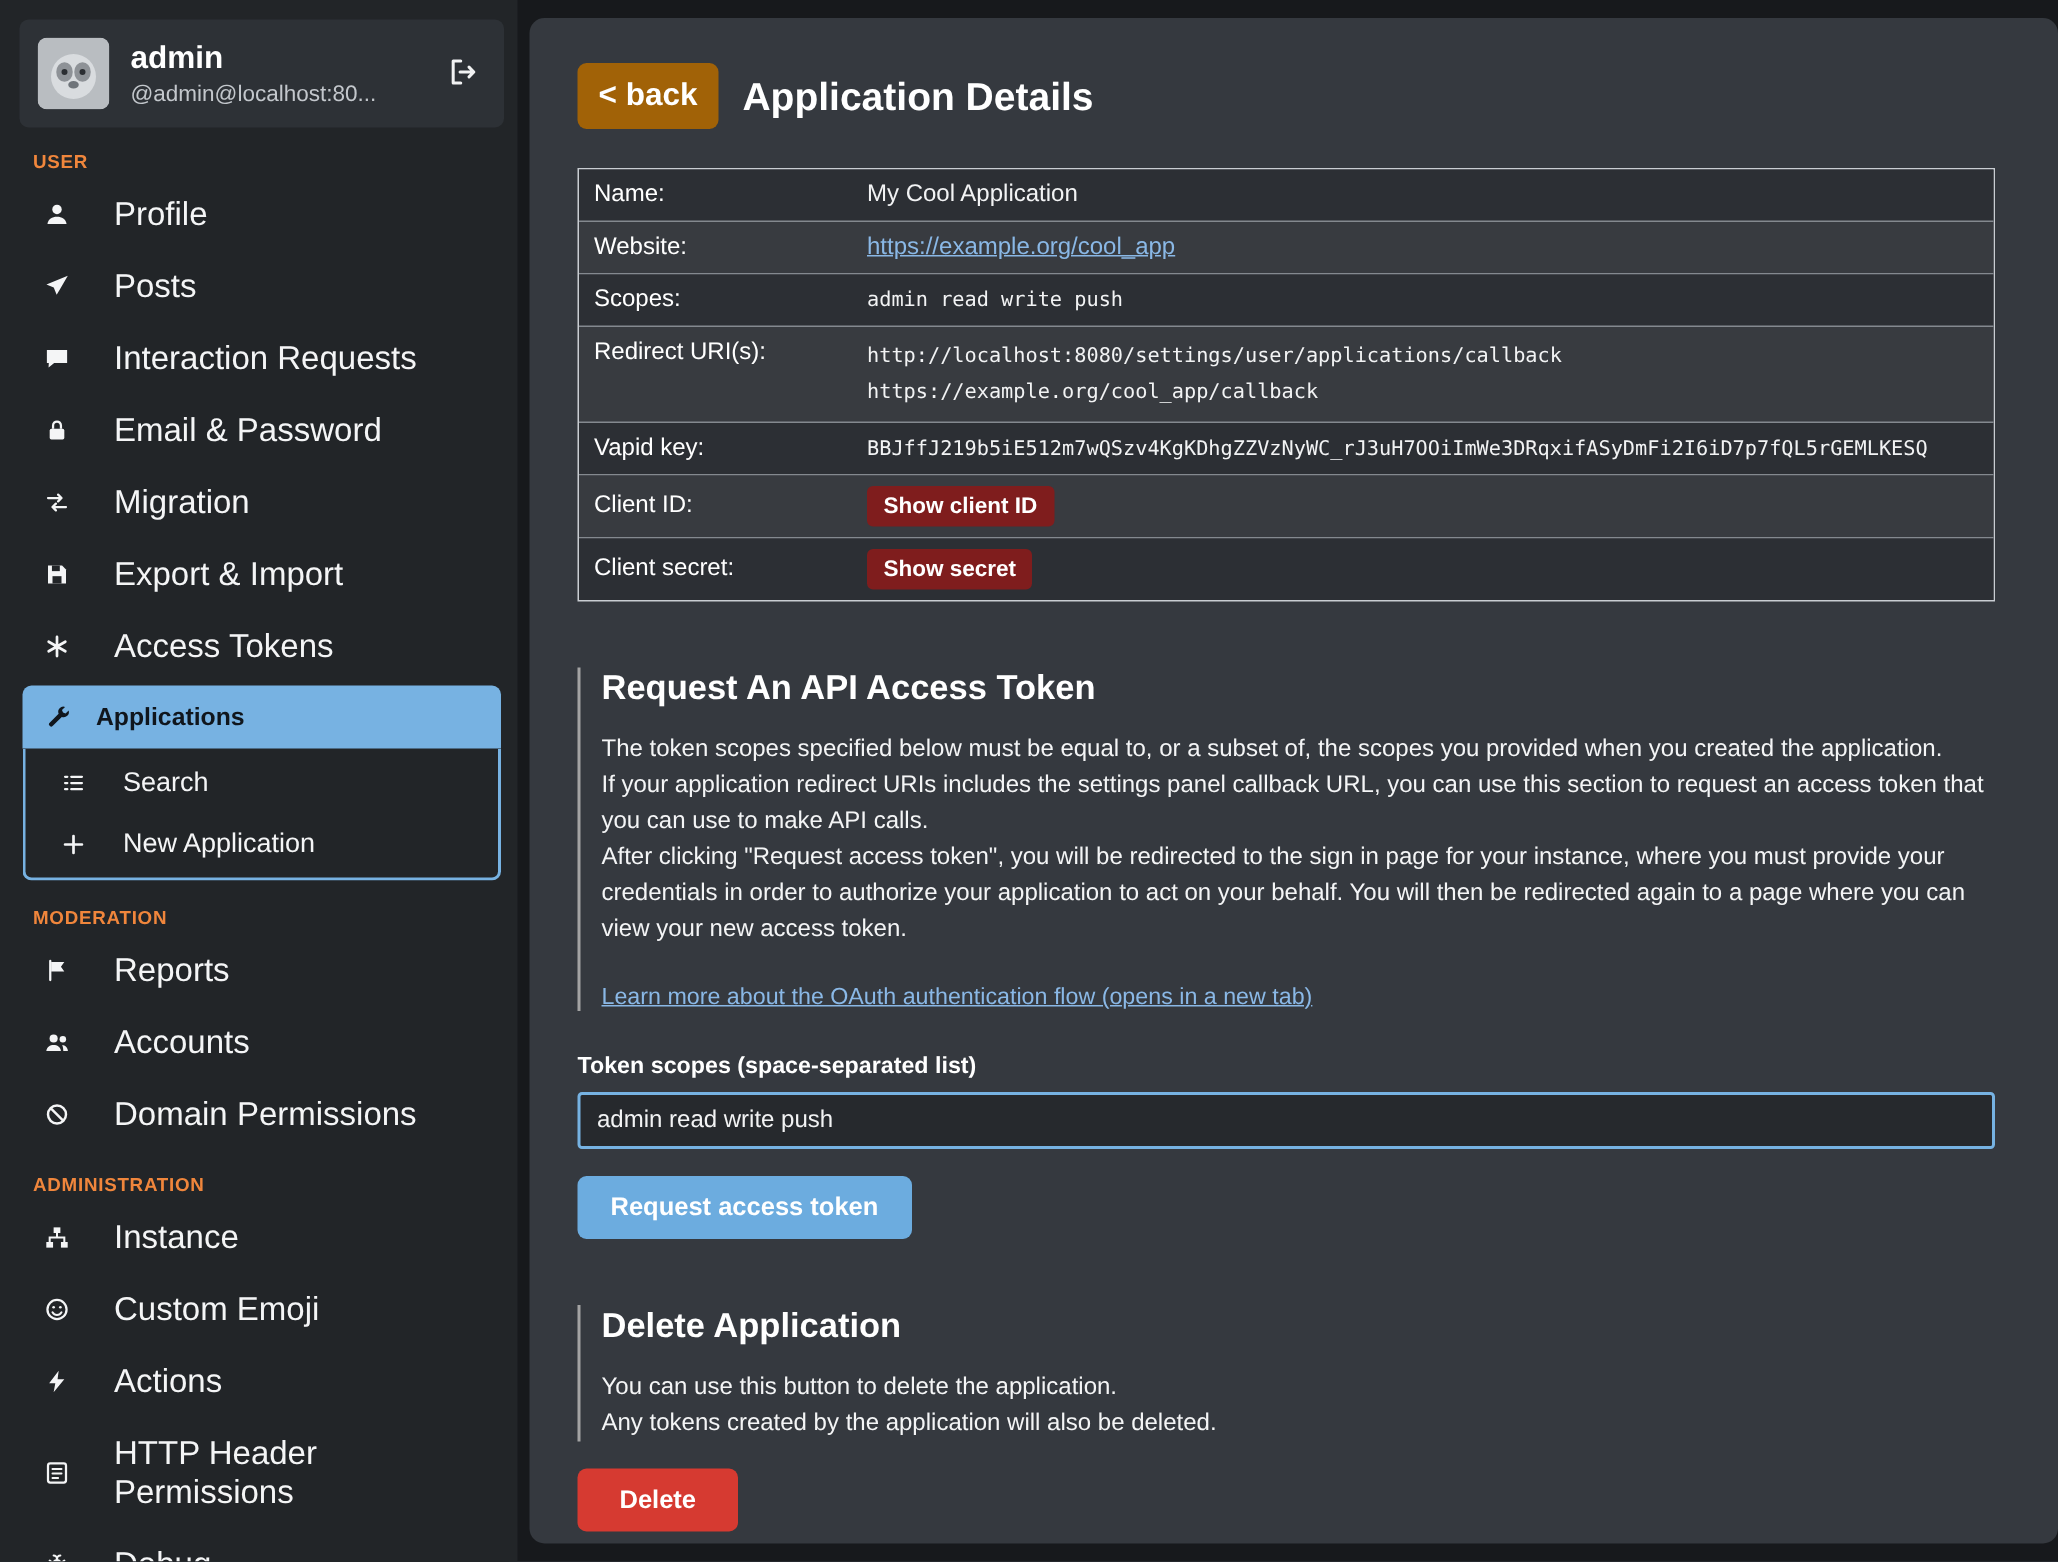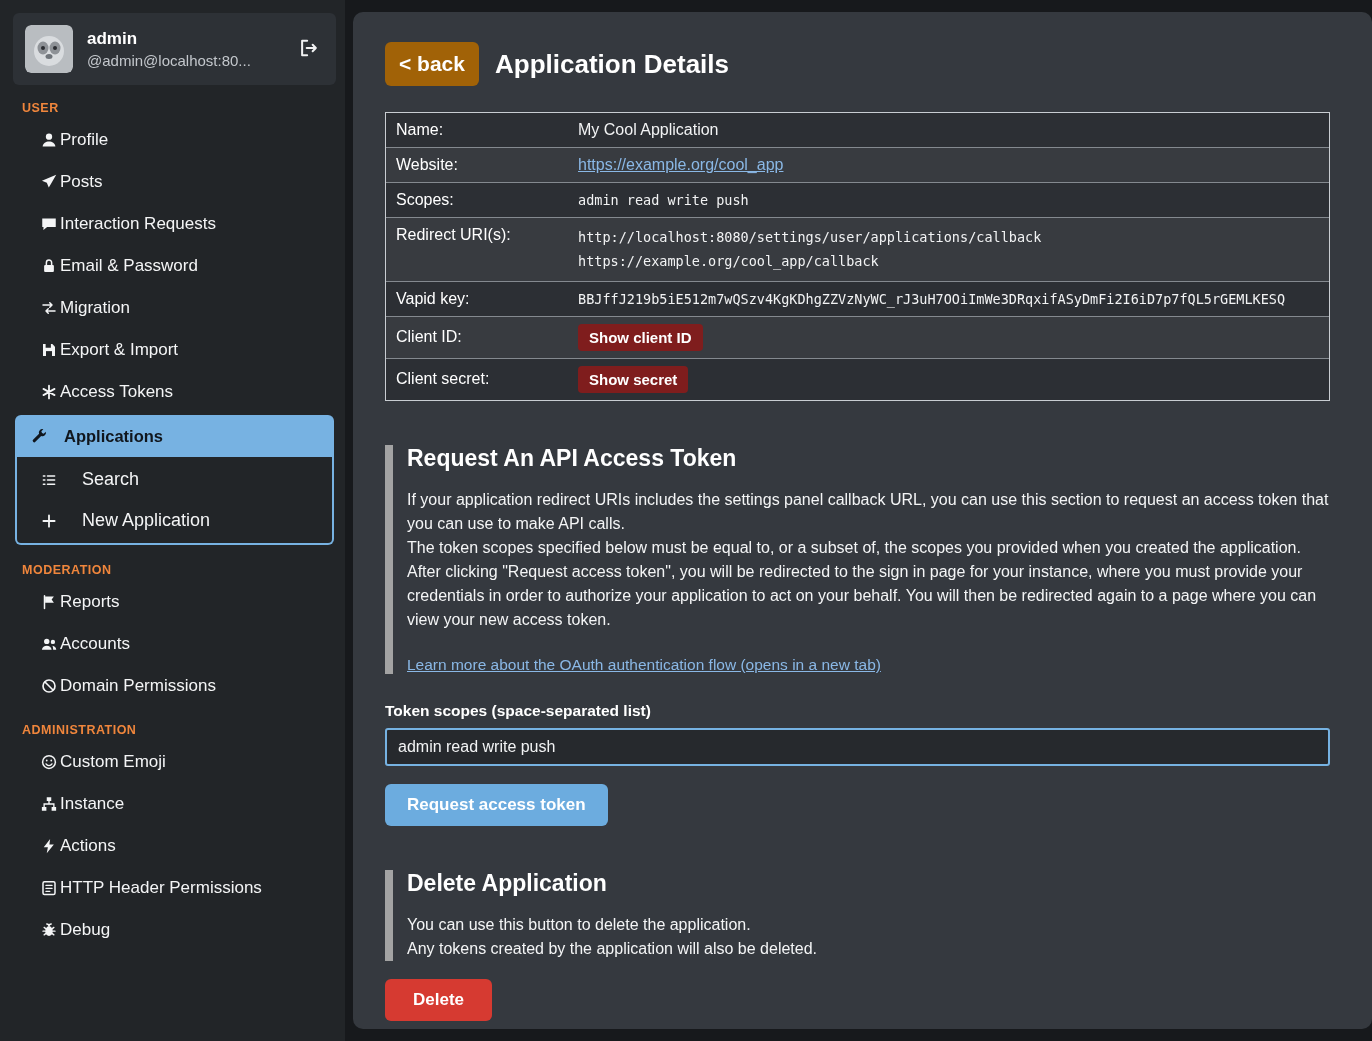--- a/index.html
+++ b/index.html
@@ -12,30 +12,30 @@
     display:flex;
   }
   
   .sidebar { flex:0 0 345px; width:345px; height:100%; background:#222528; overflow:hidden; }
   .user-card {
     margin:13px 9px 10px 13px; background:#2d3136; border-radius:6px;
     padding:12px; display:flex; align-items:center; gap:14px;
   }
   .avatar { width:48px; height:48px; border-radius:6px; overflow:hidden; flex:0 0 48px; }
   .user-info { min-width:0; flex:1; }
-  .user-name { font-weight:700; font-size:17px; color:#ffffff; }
+  .user-name { font-weight:700; font-size:21px; color:#ffffff; }
   .user-handle { font-size:15px; color:#c3c7cc; white-space:nowrap; overflow:hidden; text-overflow:ellipsis; margin-top:3px; }
   .logout-btn { margin-left:auto; background:none; border:none; color:#f1f2f3; cursor:pointer; padding:4px; }
   .section-title {
     color:#f0863c; font-weight:700; font-size:12.5px; letter-spacing:.5px;
     margin:16px 0 4px 22px;
   }
   .nav-item {
-    display:flex; align-items:center; gap:1px; padding:11px 39px;
-    font-size:17px; color:#f4f5f6; cursor:pointer;
+    display:flex; align-items:center; gap:28px; padding:11px 28px;
+    font-size:22px; color:#f4f5f6; cursor:pointer;
   }
   .ni { width:20px; height:20px; flex:0 0 20px; display:flex; align-items:center; justify-content:center; }
   .ni svg { width:18px; height:18px; display:block; }
   .apps-block { margin:2px 11px 18px 15px; }
   .apps-selected {
     background:#77b2e2; color:#10161d; font-weight:700; border-radius:6px 6px 0 0;
     display:flex; align-items:center; gap:15px; padding:11px 14px; font-size:16.5px; cursor:pointer;
   }
   .apps-sub { border:2px solid #77b2e2; border-top:0; border-radius:0 0 6px 6px; padding:2px 0; }
   .sub-item { display:flex; align-items:center; gap:23px; padding:10px 14px 10px 22px; font-size:18px; cursor:pointer; }
@@ -60,21 +60,21 @@
   .d-row.top { align-items:flex-start; }
   .d-label { font-weight:400; padding:8px 10px; font-size:16px; color:#ffffff; }
   .d-value { padding:7px 6px; font-size:16px; color:#f2f3f4; min-width:0; }
   .mono { font-family:"DejaVu Sans Mono","Liberation Mono",monospace; font-size:13.5px; letter-spacing:0; }
   .redirects div { line-height:1.8; }
   .website-link { color:#8ab8e6; }
   .show-btn {
     background:#7f1d1d; color:#ffffff; font-weight:700; font-size:15px;
     padding:5px 11px; border:none; border-radius:4px; cursor:pointer; font-family:inherit;
   }
-  .accent-section { border-left:8px solid #a3a3a3; padding-left:14px; margin-top:44px; }
+  .accent-section { border-left:2px solid #a3a3a3; padding-left:14px; margin-top:44px; }
   .section-heading { font-size:23px; font-weight:700; color:#ffffff; margin:0 0 16px; }
   .accent-section p { margin:0; font-size:16px; line-height:1.5; color:#f4f5f6; }
   .oauth-link { display:inline-block; margin-top:24px; color:#8ab8e6; font-size:15.5px; }
   .token-label { font-weight:700; font-size:15.5px; margin-top:28px; color:#ffffff; }
   .token-input {
     display:block; width:100%; margin-top:8px;
     background:#26292d; border:2px solid #76b2e2; border-radius:3px;
     color:#f2f3f4; font-size:16px; padding:8px 11px; font-family:inherit; outline:none;
   }
   .request-btn {
@@ -238,39 +238,39 @@
           <path d="M6.3 6.3l11.4 11.4"></path>
         </svg>
       </span>
     <span>Domain Permissions</span>
   </div>
 
   <div class="section-title">ADMINISTRATION</div>
 
   <div class="nav-item">
     <span class="ni">
+        <svg viewBox="0 0 24 24">
+          <rect x="9" y="3" width="6" height="5" fill="currentColor"></rect>
+          <rect x="2.5" y="16" width="6" height="5" fill="currentColor"></rect>
+          <rect x="15.5" y="16" width="6" height="5" fill="currentColor"></rect>
+          <path d="M12 8v4M12 12H5.5v4M12 12h6.5v4" stroke="currentColor" stroke-width="1.8" fill="none"></path>
+        </svg>
+      </span>
+    <span>Instance</span>
+  </div>
+  <div class="nav-item">
+    <span class="ni">
         <svg viewBox="0 0 24 24" fill="none" stroke="currentColor" stroke-width="2">
           <circle cx="12" cy="12" r="8.5"></circle>
           <circle cx="9" cy="10" r="1.2" fill="currentColor" stroke="none"></circle>
           <circle cx="15" cy="10" r="1.2" fill="currentColor" stroke="none"></circle>
           <path d="M8 14.5c1 1.6 2.4 2.4 4 2.4s3-.8 4-2.4" stroke-linecap="round" stroke-width="1.8"></path>
         </svg>
       </span>
     <span>Custom Emoji</span>
-  </div>
-  <div class="nav-item">
-    <span class="ni">
-        <svg viewBox="0 0 24 24">
-          <rect x="9" y="3" width="6" height="5" fill="currentColor"></rect>
-          <rect x="2.5" y="16" width="6" height="5" fill="currentColor"></rect>
-          <rect x="15.5" y="16" width="6" height="5" fill="currentColor"></rect>
-          <path d="M12 8v4M12 12H5.5v4M12 12h6.5v4" stroke="currentColor" stroke-width="1.8" fill="none"></path>
-        </svg>
-      </span>
-    <span>Instance</span>
   </div>
   <div class="nav-item">
     <span class="ni">
         <svg viewBox="0 0 24 24" fill="currentColor">
           <path d="M13.5 2.5L5 13.5h5.5L9 21.5l9.5-11.5h-6z"></path>
         </svg>
       </span>
     <span>Actions</span>
   </div>
   <div class="nav-item">
@@ -332,22 +332,22 @@
           <div class="d-value"><button class="show-btn">Show client ID</button></div>
         </div>
         <div class="d-row">
           <div class="d-label">Client secret:</div>
           <div class="d-value"><button class="show-btn">Show secret</button></div>
         </div>
       </div>
 
       <div class="accent-section">
         <h2 class="section-heading">Request An API Access Token</h2>
+        <p>The token scopes specified below must be equal to, or a subset of, the scopes you provided when you created the application.</p>
         <p>If your application redirect URIs includes the settings panel callback URL, you can use this section to request an access token that you can use to make API calls.</p>
-        <p>The token scopes specified below must be equal to, or a subset of, the scopes you provided when you created the application.</p>
         <p>After clicking "Request access token", you will be redirected to the sign in page for your instance, where you must provide your credentials in order to authorize your application to act on your behalf. You will then be redirected again to a page where you can view your new access token.</p>
         <a href="#" class="oauth-link">Learn more about the OAuth authentication flow (opens in a new tab)</a>
       </div>
 
       <div class="token-label">Token scopes (space-separated list)</div>
       <input class="token-input" type="text" value="admin read write push" style="">
       <button class="request-btn">Request access token</button>
 
       <div class="accent-section">
         <h2 class="section-heading">Delete Application</h2>

